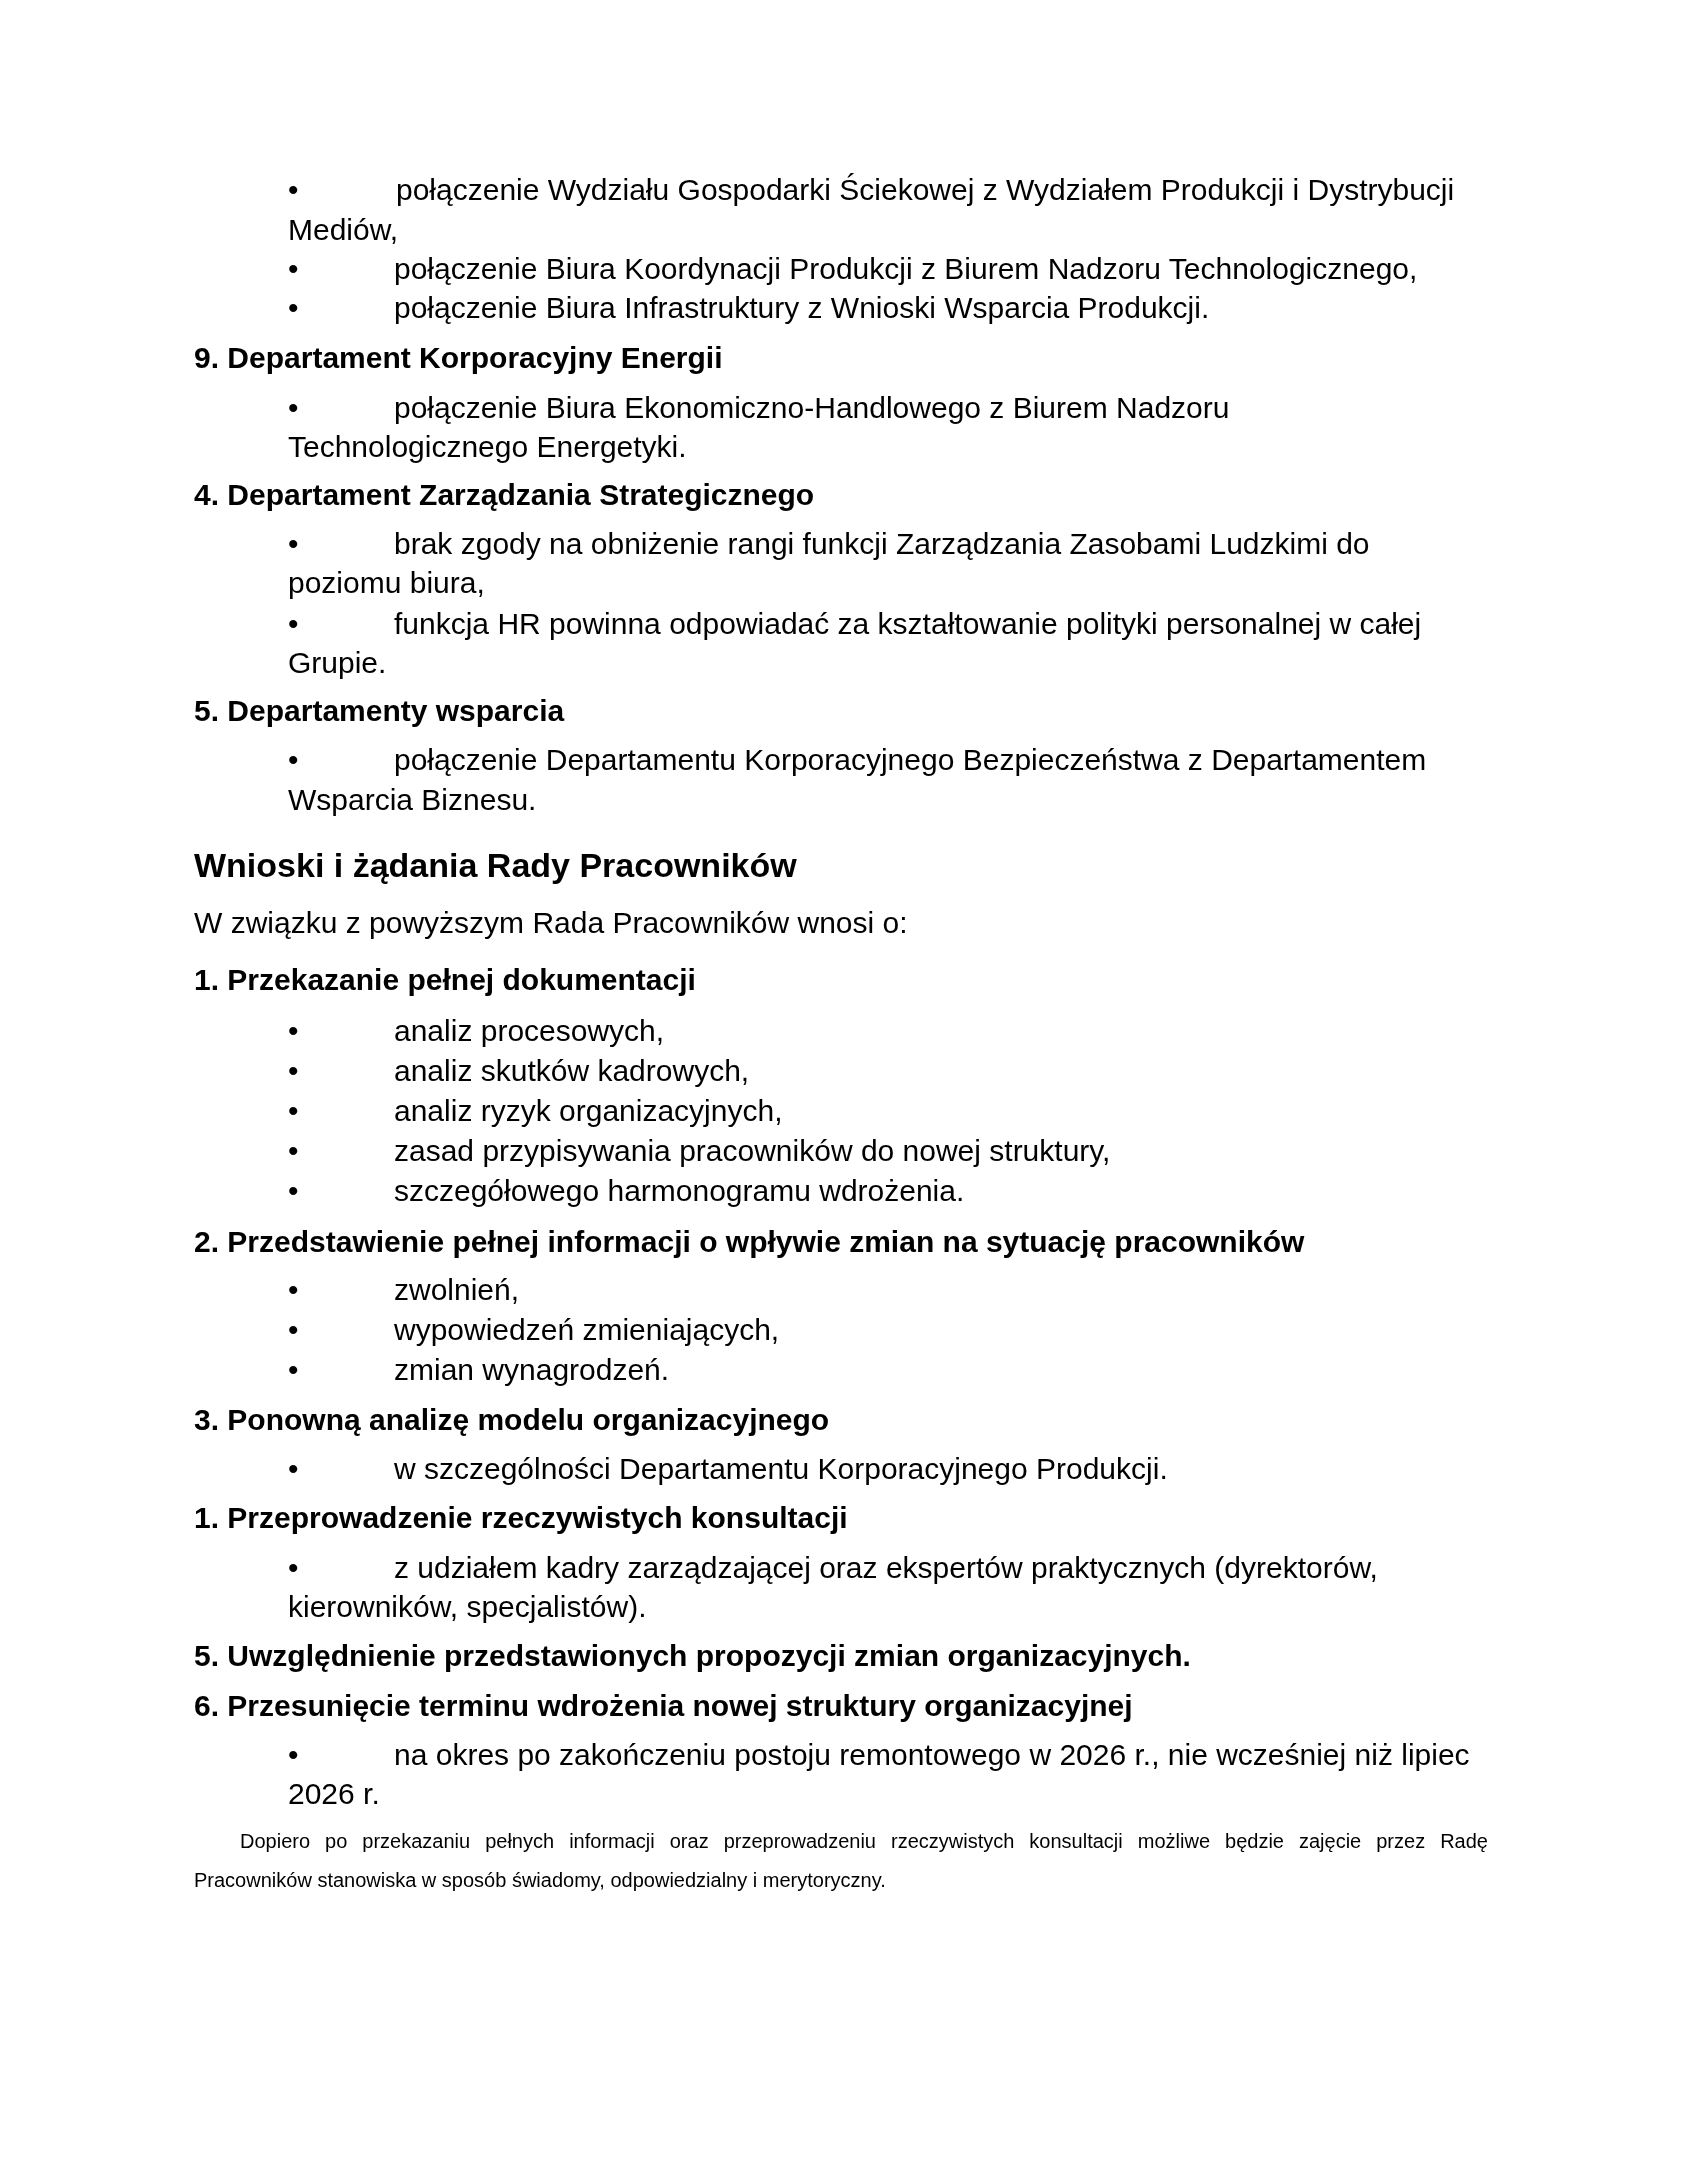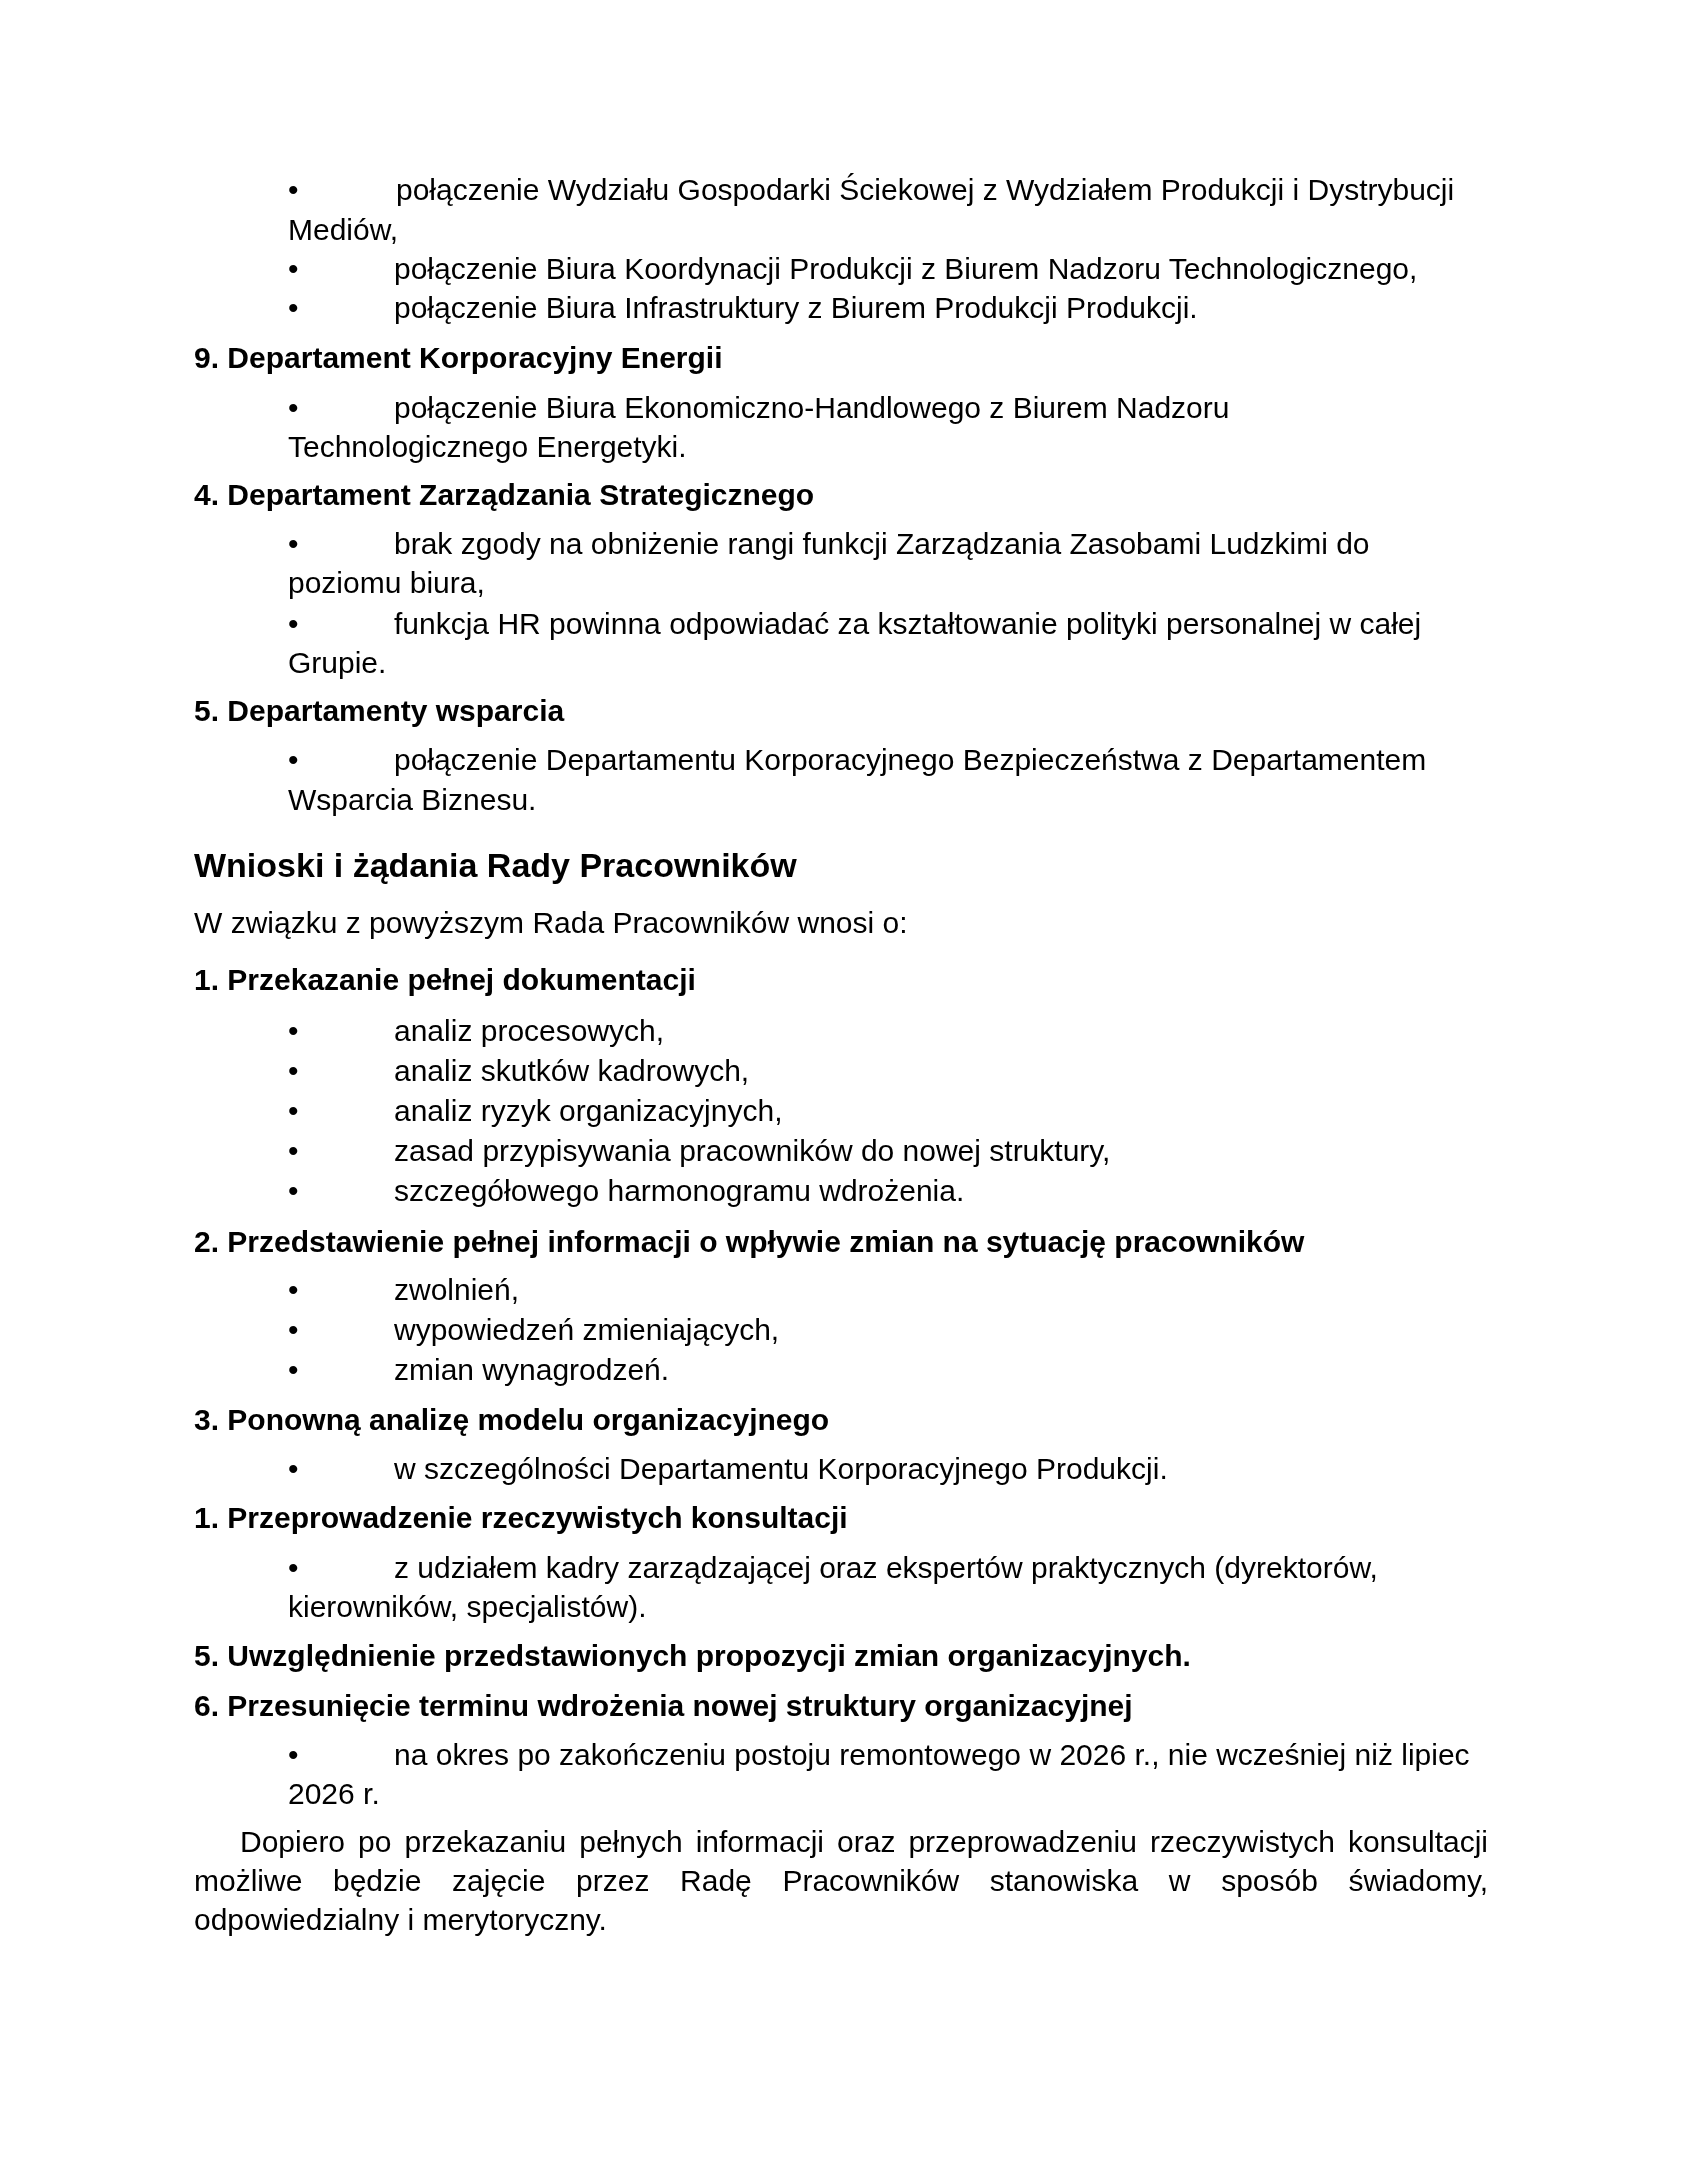--- a/index.html
+++ b/index.html
@@ -3,36 +3,36 @@
 <meta charset="utf-8">
 <style>
   html, body { margin: 0; padding: 0; background: #ffffff; }
   body { width: 1685px; height: 2181px; position: relative; overflow: hidden;
          font-family: "Liberation Sans", sans-serif; color: #000; }
   .line { position: absolute; white-space: nowrap; line-height: 1; }
   .body { font-size: 30px; }
   .bold { font-weight: bold; font-size: 30px; }
   .title { font-weight: bold; font-size: 34px; }
   .bullet { position: absolute; font-size: 30px; line-height: 1; }
-  .justify { position: absolute; left: 194px; width: 1294px; font-size: 30px; line-height: 39px;
+  .justify { position: absolute; left: 194px; width: 1294px; font-size: 20px; line-height: 39px;
              text-align: justify; text-align-last: left; }
   .justify .ind { display: inline-block; width: 46px; }
 </style>
 </head>
 <body>
 
 <span class="bullet" style="left:288px; top:175px;">•</span>
 <span class="line body" style="left:396px; top:175px;">połączenie Wydziału Gospodarki Ściekowej z Wydziałem Produkcji i Dystrybucji</span>
 <span class="line body" style="left:288px; top:215px;">Mediów,</span>
 
 <span class="bullet" style="left:288px; top:254px;">•</span>
 <span class="line body" style="left:394px; top:254px;">połączenie Biura Koordynacji Produkcji z Biurem Nadzoru Technologicznego,</span>
 
 <span class="bullet" style="left:288px; top:293px;">•</span>
-<span class="line body" style="left:394px; top:293px;">połączenie Biura Infrastruktury z Biurem Produkcji Produkcji.</span>
+<span class="line body" style="left:394px; top:293px;">połączenie Biura Infrastruktury z Wnioski Wsparcia Produkcji.</span>
 
 <span class="line bold" style="left:194px; top:343px;">9. Departament Korporacyjny Energii</span>
 <span class="bullet" style="left:288px; top:393px;">•</span>
 <span class="line body" style="left:394px; top:393px;">połączenie Biura Ekonomiczno-Handlowego z Biurem Nadzoru</span>
 <span class="line body" style="left:288px; top:432px;">Technologicznego Energetyki.</span>
 
 <span class="line bold" style="left:194px; top:480px;">4. Departament Zarządzania Strategicznego</span>
 <span class="bullet" style="left:288px; top:529px;">•</span>
 <span class="line body" style="left:394px; top:529px;">brak zgody na obniżenie rangi funkcji Zarządzania Zasobami Ludzkimi do</span>
 <span class="line body" style="left:288px; top:568px;">poziomu biura,</span>

